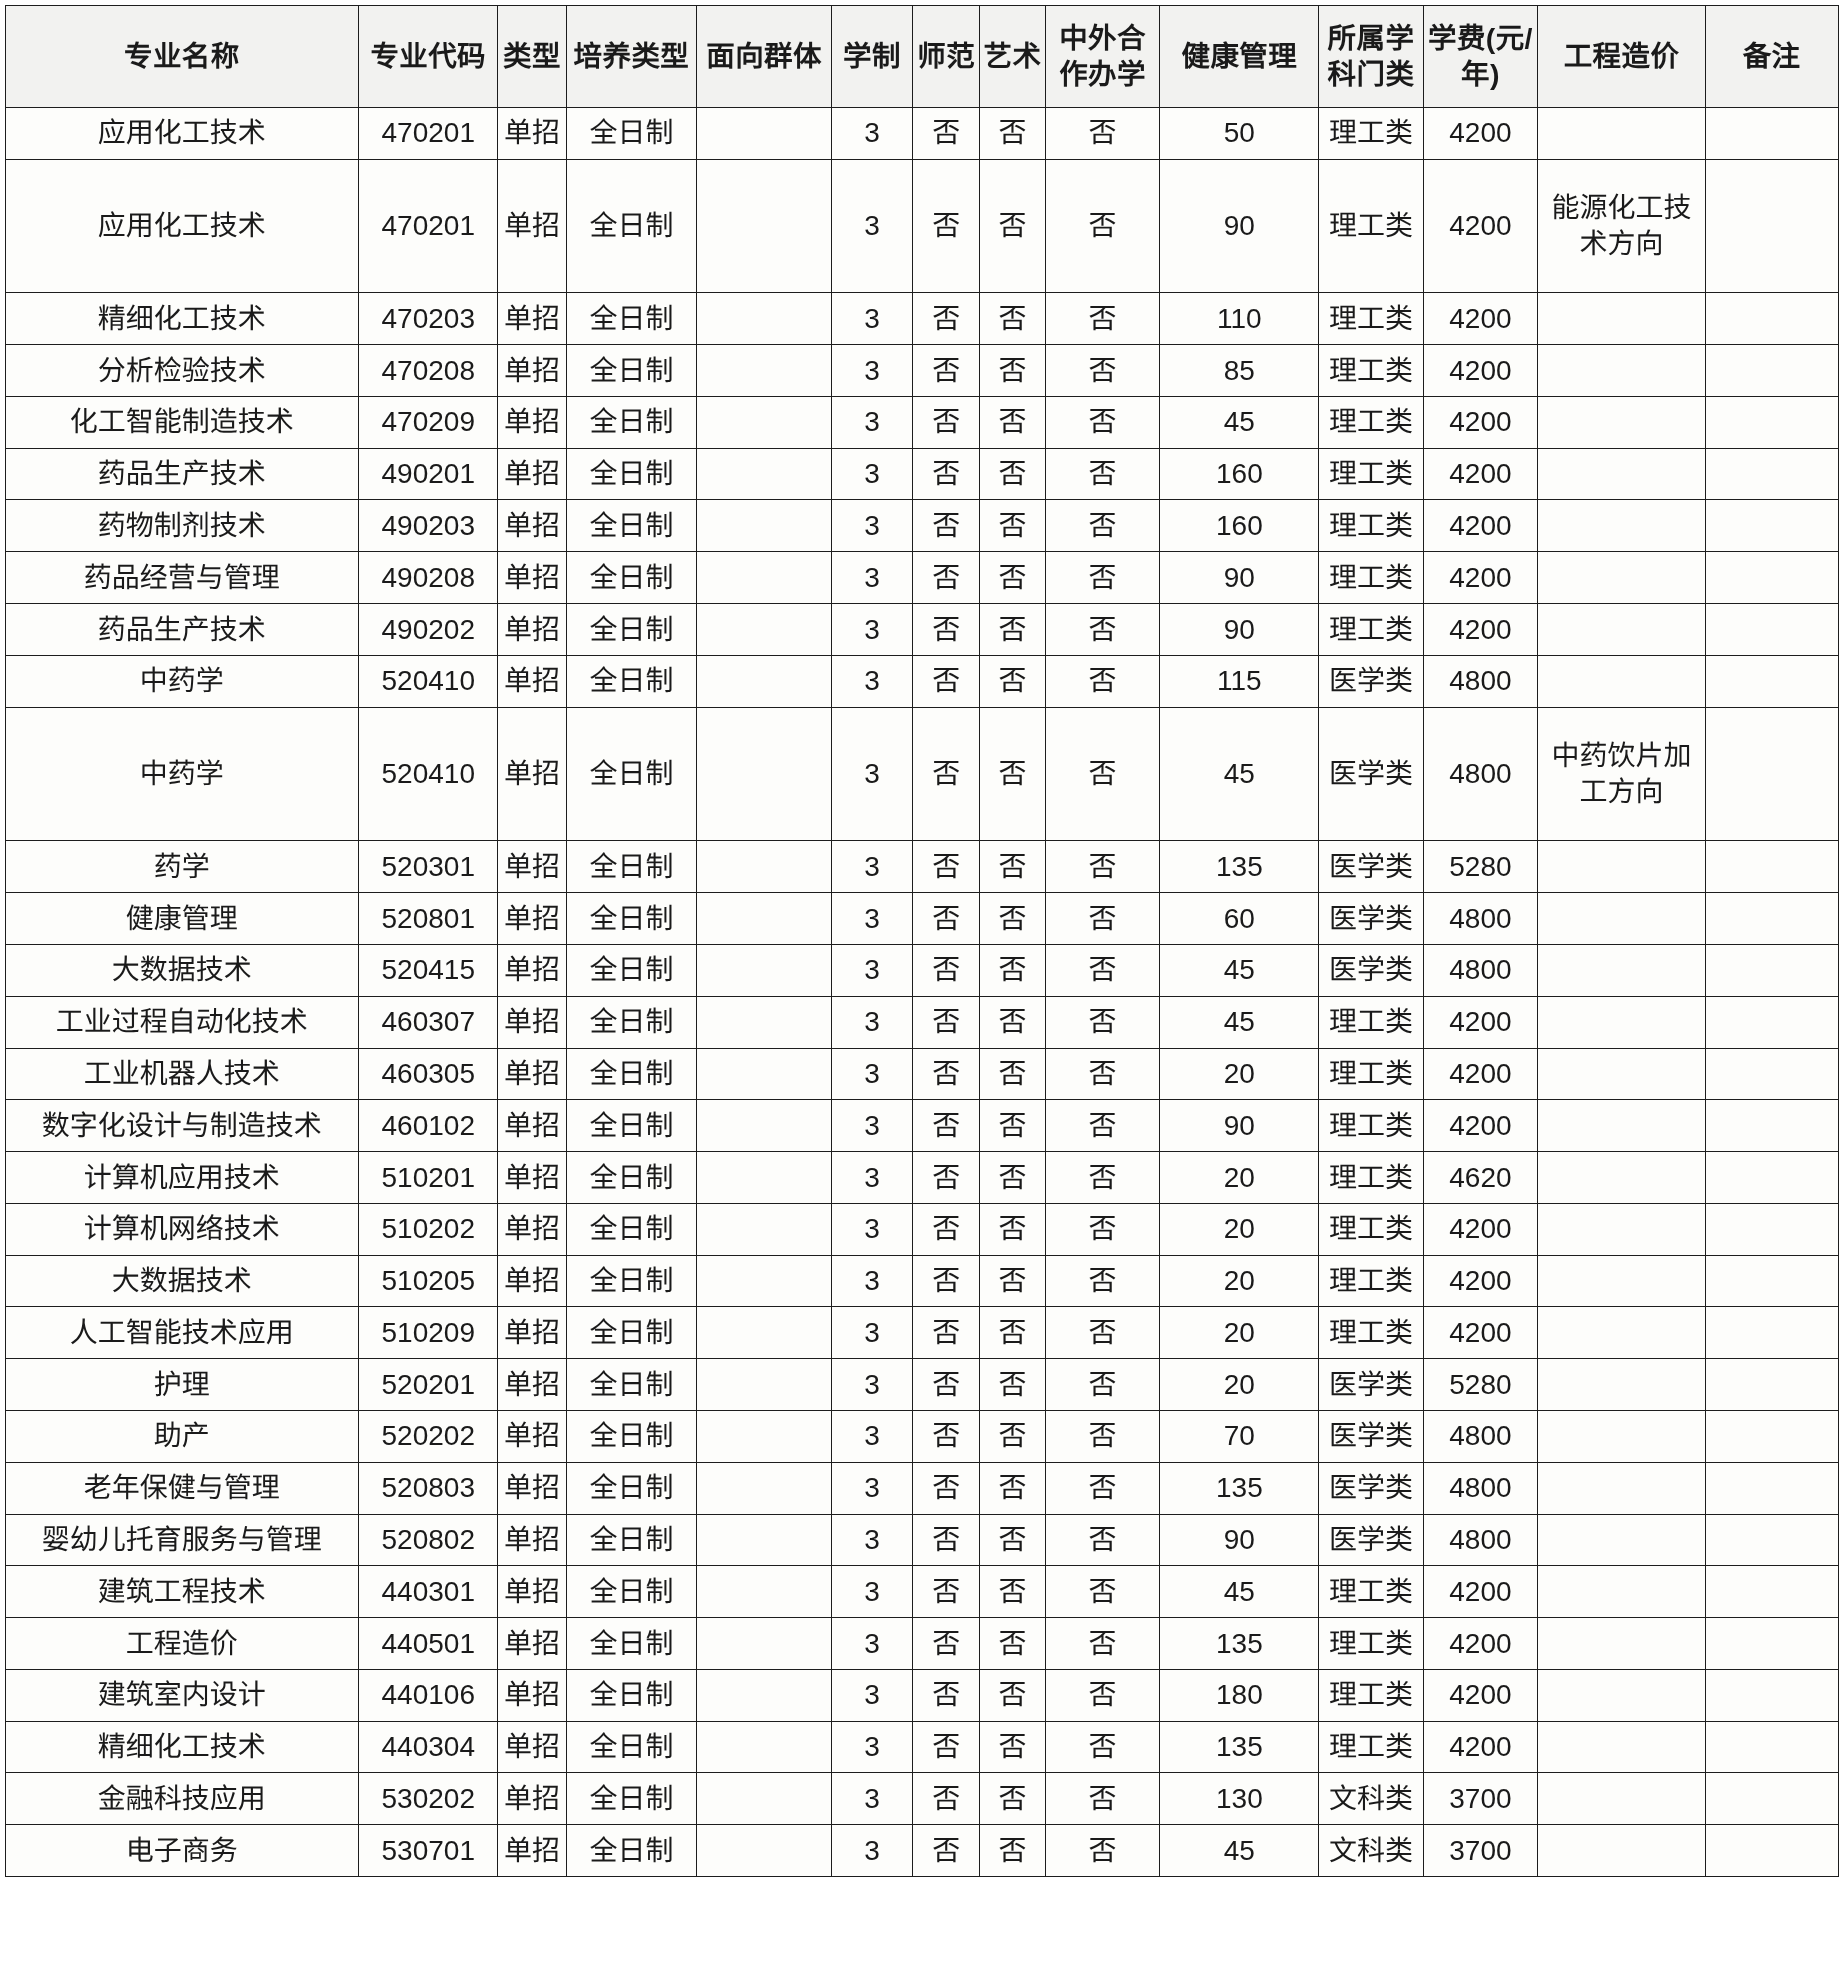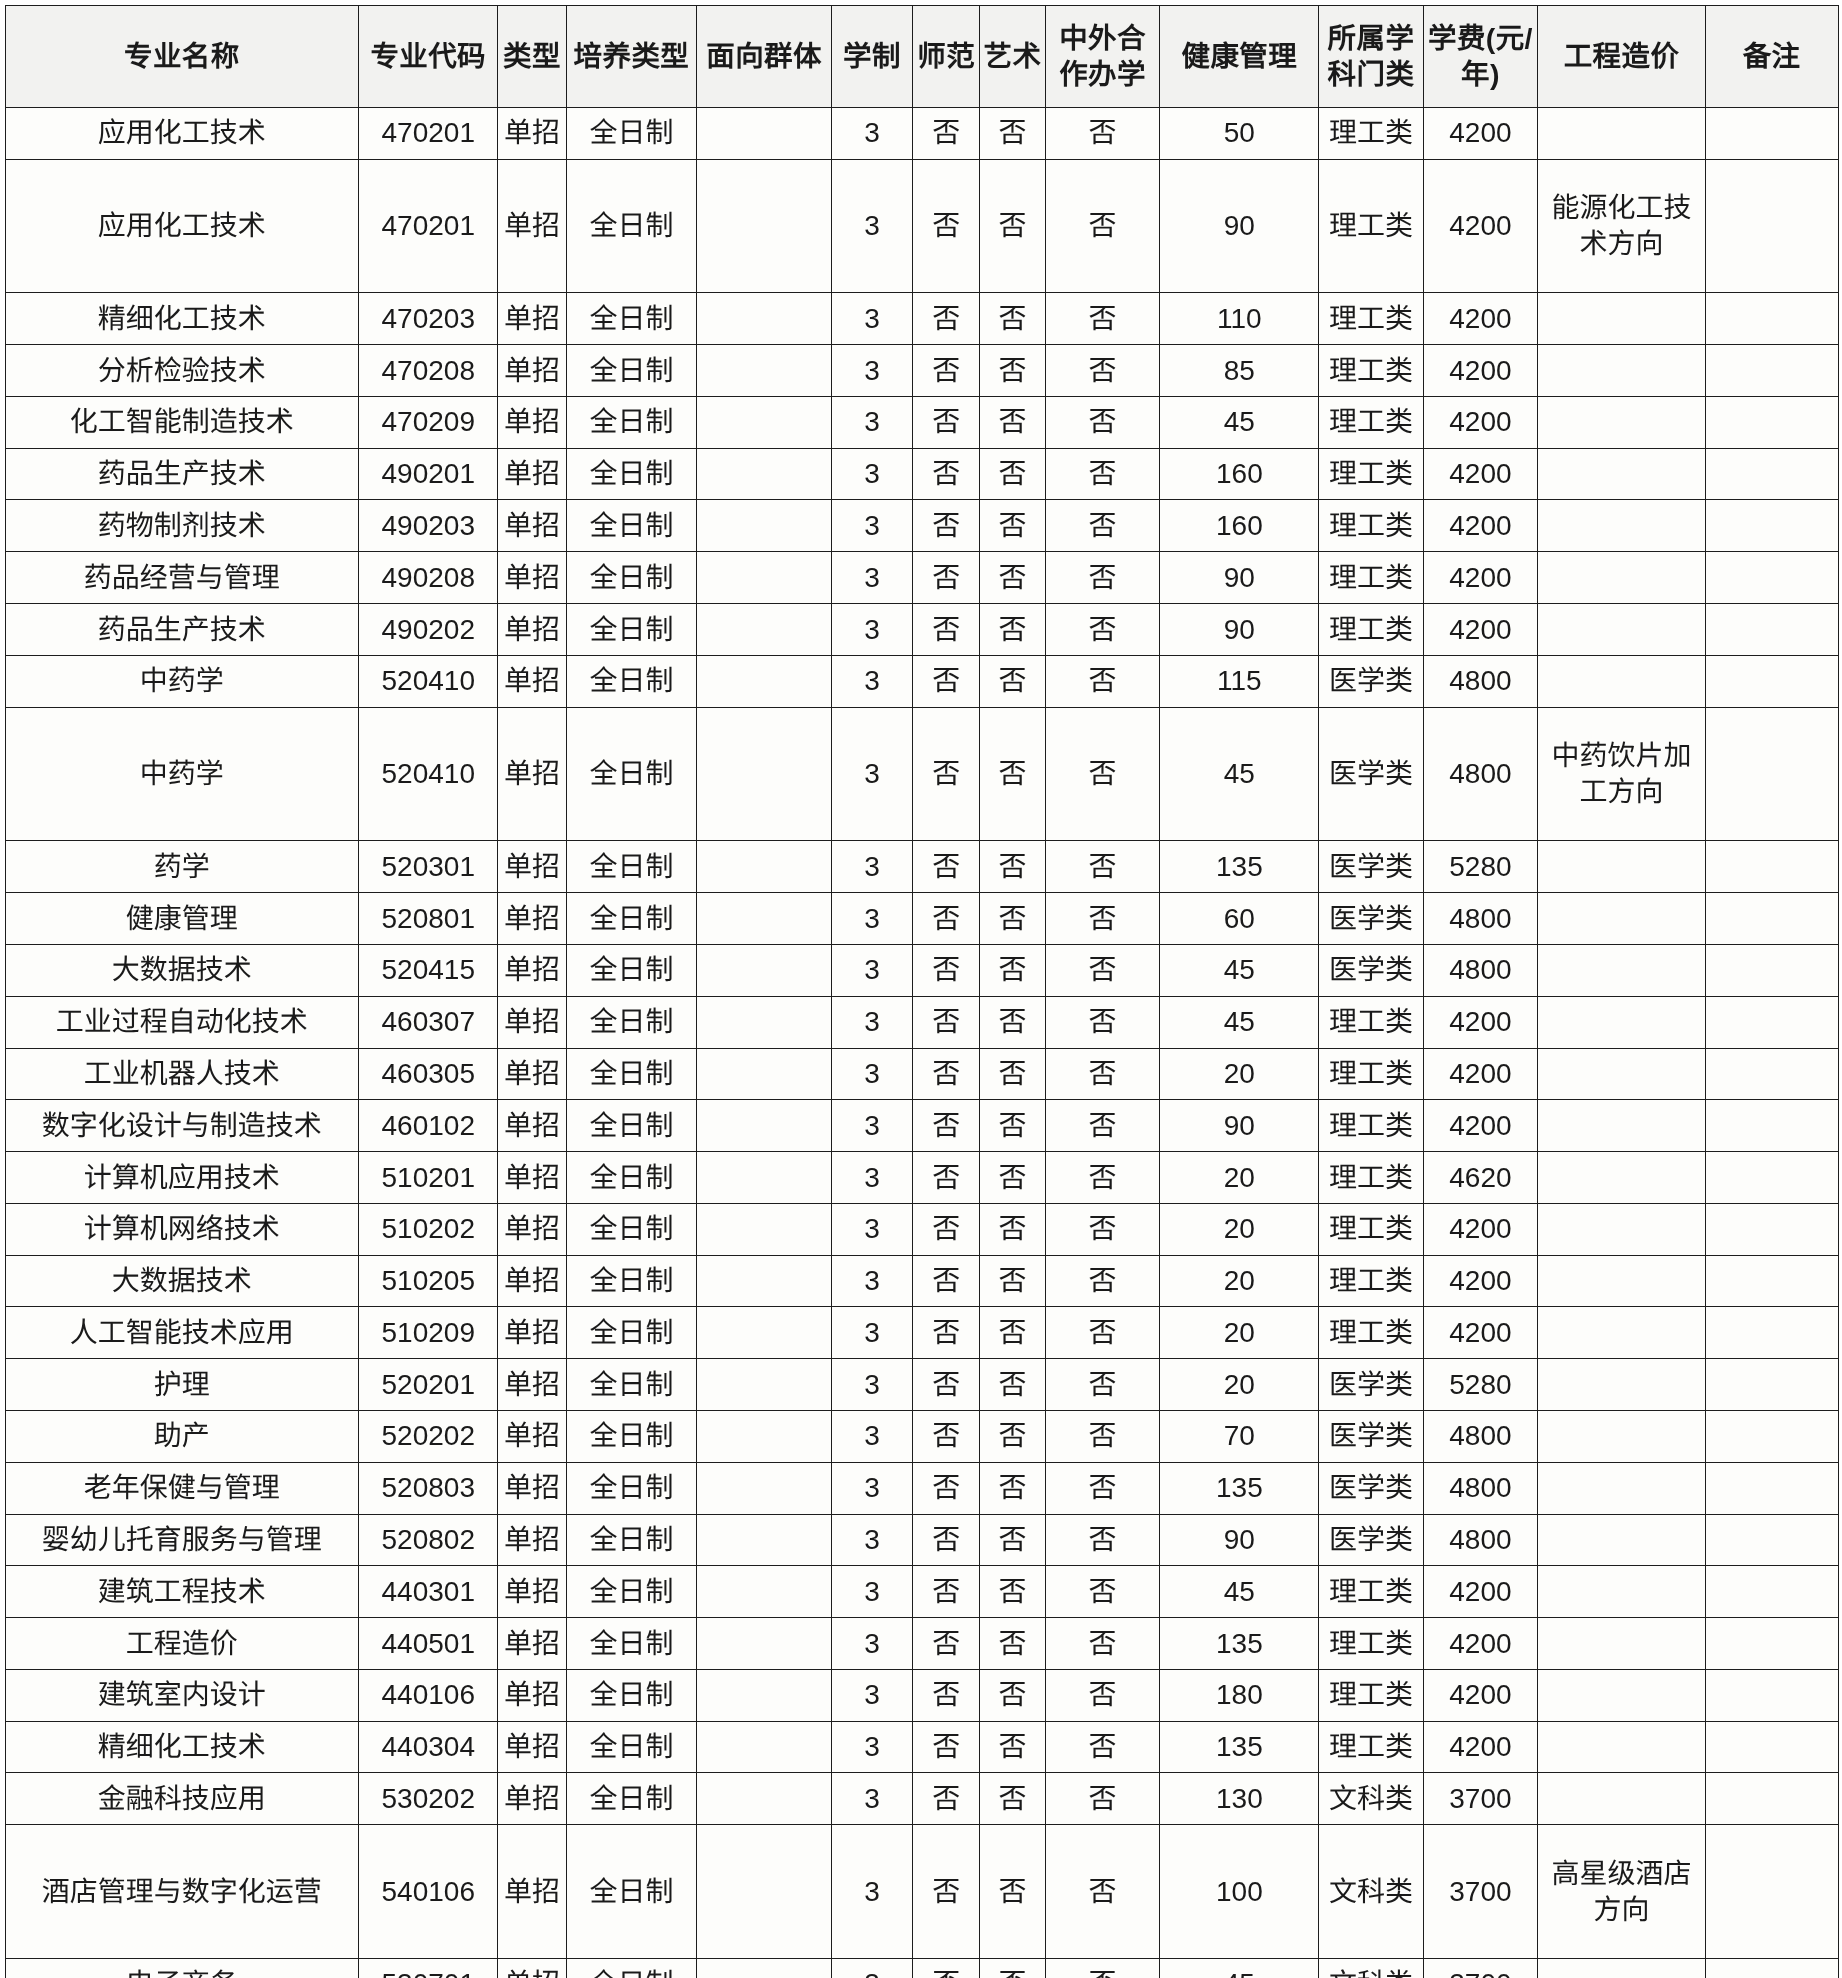--- a/index.html
+++ b/index.html
@@ -583,36 +583,20 @@
           <td>3</td>
           <td>否</td>
           <td>否</td>
           <td>否</td>
           <td>130</td>
           <td>文科类</td>
           <td>3700</td>
           <td class="cell-empty"></td>
           <td class="cell-empty"></td>
         </tr>
-        <tr class="row-tall">
-          <td>酒店管理与数字化运营</td>
-          <td>540106</td>
-          <td>单招</td>
-          <td>全日制</td>
-          <td class="cell-empty"></td>
-          <td>3</td>
-          <td>否</td>
-          <td>否</td>
-          <td>否</td>
-          <td>100</td>
-          <td>文科类</td>
-          <td>3700</td>
-          <td>高星级酒店方向</td>
-          <td class="cell-empty"></td>
-        </tr>
         <tr>
           <td>电子商务</td>
           <td>530701</td>
           <td>单招</td>
           <td>全日制</td>
           <td class="cell-empty"></td>
           <td>3</td>
           <td>否</td>
           <td>否</td>
           <td>否</td>

